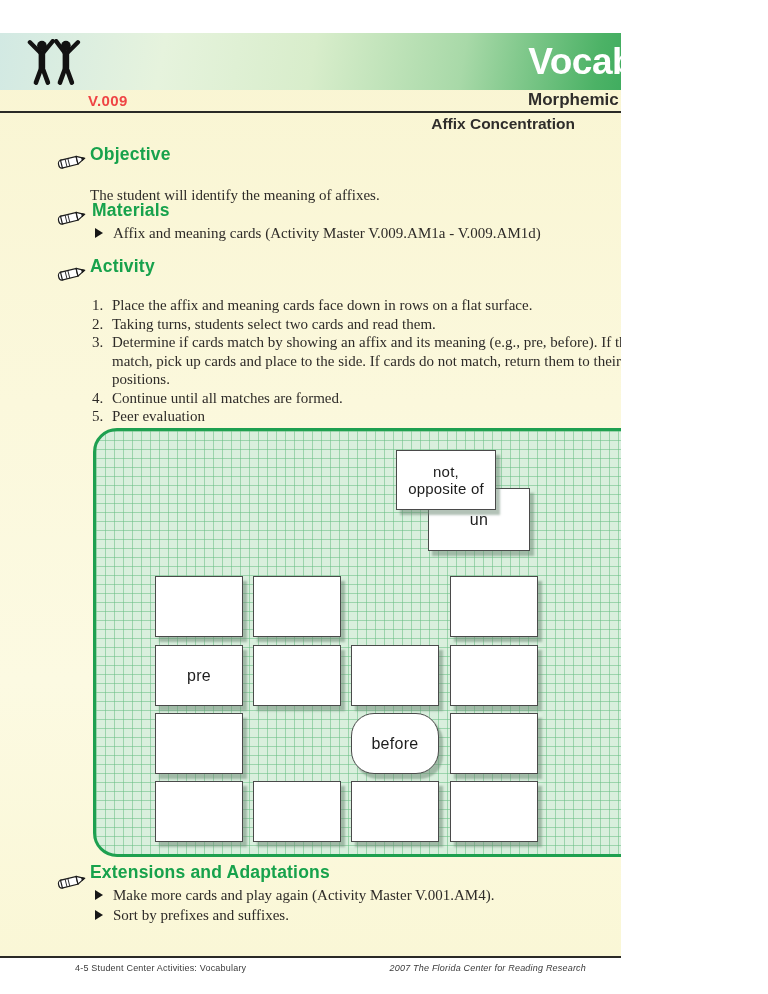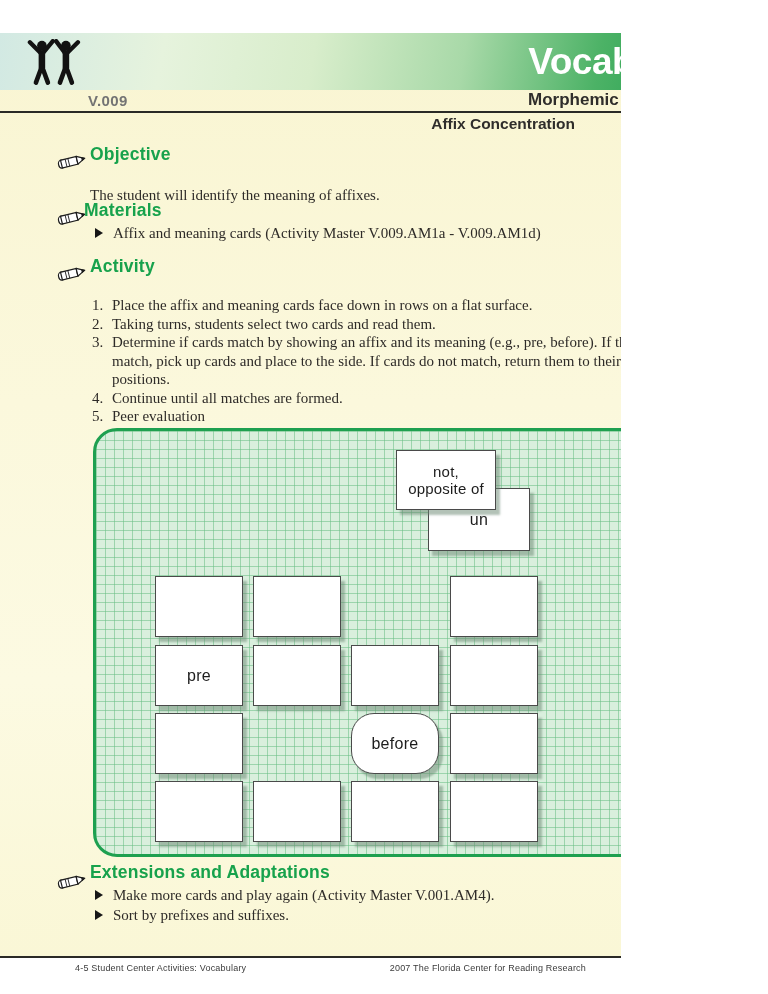--- a/index.html
+++ b/index.html
@@ -16,21 +16,21 @@
   .content-bg{position:absolute;left:0;top:33px;width:743px;height:924px;
         background:linear-gradient(180deg,#f9f5d2 0%,#fbf8dc 40%,#fcfae2 70%,#faf7d6 100%);}
   
   .banner{position:absolute;left:0;top:33px;width:745px;height:57px;
         border-top-right-radius:30px;
         background:linear-gradient(100deg,#d2e9e3 0%,#e6f3dd 22%,#d8edcb 42%,#a8d9a8 62%,#4cb266 80%,var(--banner-green) 97%);}
   .banner-title{position:absolute;right:25px;top:7px;font-size:37px;font-weight:700;
         color:#ffffff;letter-spacing:-0.5px;line-height:44px;}
   .figures-icon{position:absolute;left:22px;top:39px;}
   .strip{position:absolute;left:0;top:90px;width:745px;height:21px;}
-  .code{position:absolute;left:88px;top:2px;font-size:15px;font-weight:700;color:#737373;letter-spacing:.4px;}
+  .code{position:absolute;left:88px;top:2px;font-size:15px;font-weight:700;color:#ef4444;letter-spacing:.4px;}
   .strand{position:absolute;right:46px;top:0;font-size:17px;font-weight:700;color:#2f2d2b;}
   .rule-top{position:absolute;left:0;top:111px;width:768px;height:2px;background:#2a2a26;}
   .activity-name{position:absolute;right:46px;top:115px;font-size:15.5px;font-weight:700;color:#2f2d2b;}
   
   .pencil{position:absolute;width:34px;height:23px;}
   .section-heading{position:absolute;font-size:17.5px;font-weight:700;color:var(--heading-green);letter-spacing:.2px;}
   .serif{font-family:"Liberation Serif",serif;font-size:15px;color:var(--ink);}
   .body-line{position:absolute;left:90px;width:600px;line-height:18.5px;margin-top:20px;}
   .bullet-list{position:absolute;left:95px;width:600px;}
   .bullet-item{display:flex;align-items:flex-start;line-height:19px;margin-bottom:0.5px;}
@@ -52,21 +52,21 @@
         box-shadow:4px 5px 2px rgba(104,134,112,.5);
         display:flex;align-items:center;justify-content:center;
         color:#1d1d1d;font-family:"Liberation Sans",sans-serif;}
   .grid-card{width:88px;height:61px;font-size:16px;letter-spacing:.3px;}
   .card-meaning{left:300px;top:19px;width:100px;height:60px;z-index:2;
         flex-direction:column;font-size:15px;line-height:17.5px;letter-spacing:.2px;text-align:center;}
   .card-affix{left:332px;top:57px;width:102px;height:63px;z-index:1;font-size:16px;letter-spacing:.3px;}
   
   .rule-bottom{position:absolute;left:0;top:956px;width:768px;height:2px;background:#2a2a26;}
   .footer-left{position:absolute;left:75px;top:963px;font-size:9px;color:#3b3b3b;letter-spacing:.2px;}
-  .footer-right{position:absolute;right:35px;top:963px;font-size:9px;color:#3b3b3b;letter-spacing:.2px;}
+  .footer-right{position:absolute;right:35px;top:963px;font-size:9px;color:#3b3b3b;letter-spacing:.2px;font-style:italic;}
 </style>
 </head>
 <body>
 
 <div class="page">
   <div class="content-bg"></div>
 
   <div class="banner">
     <div class="banner-title">Vocabulary</div>
   </div>
@@ -107,21 +107,21 @@
   <svg class="pencil" style="left:55px;top:206px;" viewBox="0 0 36 22">
     <g transform="rotate(-14 18 11)" stroke="#1d1d1d" fill="#fff" stroke-width="1.3">
       <ellipse cx="6.5" cy="11" rx="3.1" ry="4.2"></ellipse>
       <rect x="6.5" y="6.8" width="17" height="8.4"></rect>
       <line x1="11.5" y1="6.8" x2="11.5" y2="15.2" stroke-width="0.9"></line>
       <line x1="14.5" y1="6.8" x2="14.5" y2="15.2" stroke-width="0.9"></line>
       <polygon points="23.5,6.8 31.5,11 23.5,15.2" stroke-linejoin="round"></polygon>
       <polygon points="29,9.7 31.5,11 29,12.3" fill="#1d1d1d"></polygon>
     </g>
   </svg>
-  <div class="section-heading" style="left:84px;top:200px;">Materials</div>
+  <div class="section-heading" style="left:92px;top:200px;">Materials</div>
   <div class="bullet-list serif" style="top:224px;" id="materials-list">
       <div class="bullet-item">
         <span class="tri"></span>
         <span>Affix and meaning cards (Activity Master V.009.AM1a - V.009.AM1d)</span>
       </div>
     </div>
 
   <svg class="pencil" style="left:55px;top:262px;" viewBox="0 0 36 22">
     <g transform="rotate(-14 18 11)" stroke="#1d1d1d" fill="#fff" stroke-width="1.3">
       <ellipse cx="6.5" cy="11" rx="3.1" ry="4.2"></ellipse>

